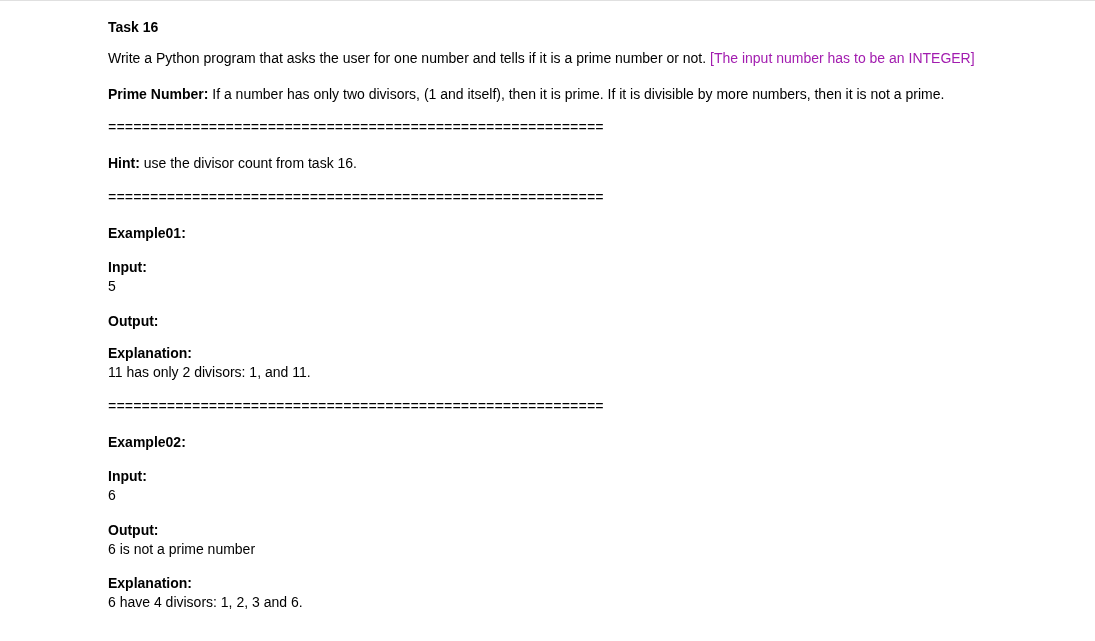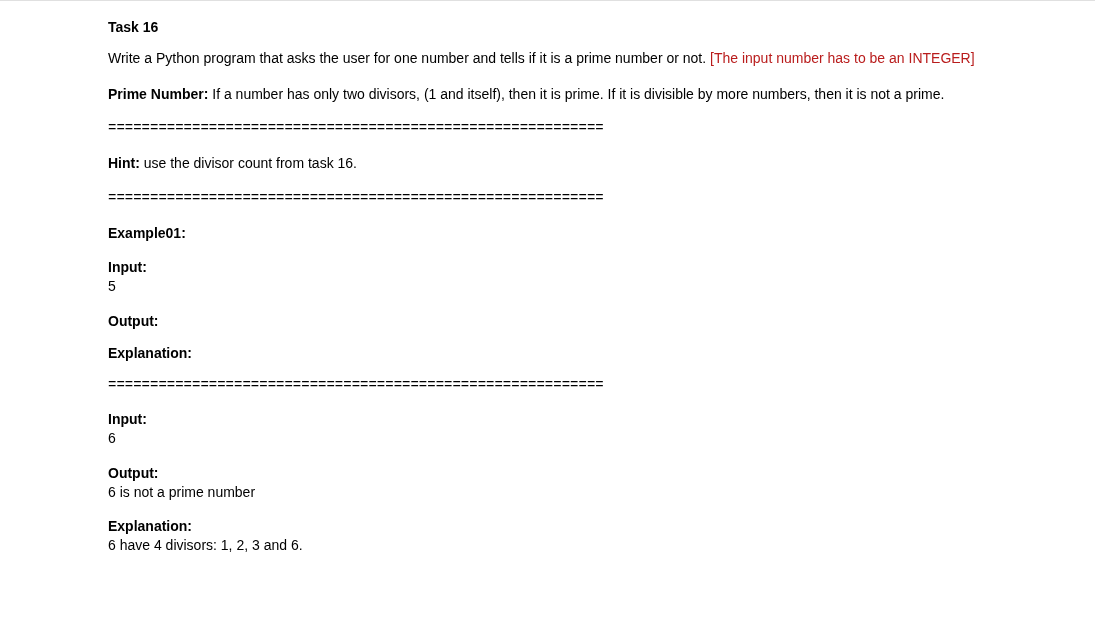--- a/index.html
+++ b/index.html
@@ -32,21 +32,21 @@
     }
     p.tight {
       margin-bottom: 2px;
       line-height: 1.4;
     }
     .bold {
       font-weight: bold;
       margin-top: 8px;
     }
     .red {
-      color: #b91c1c;
+      color: #a21caf;
     }
     .divider {
       font-family: "Courier New", monospace;
       font-size: 14px;
       margin-top: 4px;
       margin-bottom: 18px;
       white-space: nowrap;
       letter-spacing: 0px;
     }
     .section-label {
@@ -88,24 +88,26 @@
     <p class="section-label">Input:</p>
     <p class="tight">5</p>
   </div>
 
   <div class="block">
     <p class="section-label">Output:</p>
   </div>
 
   <div class="block">
     <p class="section-label">Explanation:</p>
+    <p class="tight">11 has only 2 divisors: 1, and 11.</p>
   </div>
 
   <div class="divider">===========================================================</div>
 
+  <p class="line bold">Example02:</p>
 
   <div class="block">
     <p class="section-label">Input:</p>
     <p class="tight">6</p>
   </div>
 
   <div class="block">
     <p class="section-label">Output:</p>
     <p class="tight">6 is not a prime number</p>
   </div>

